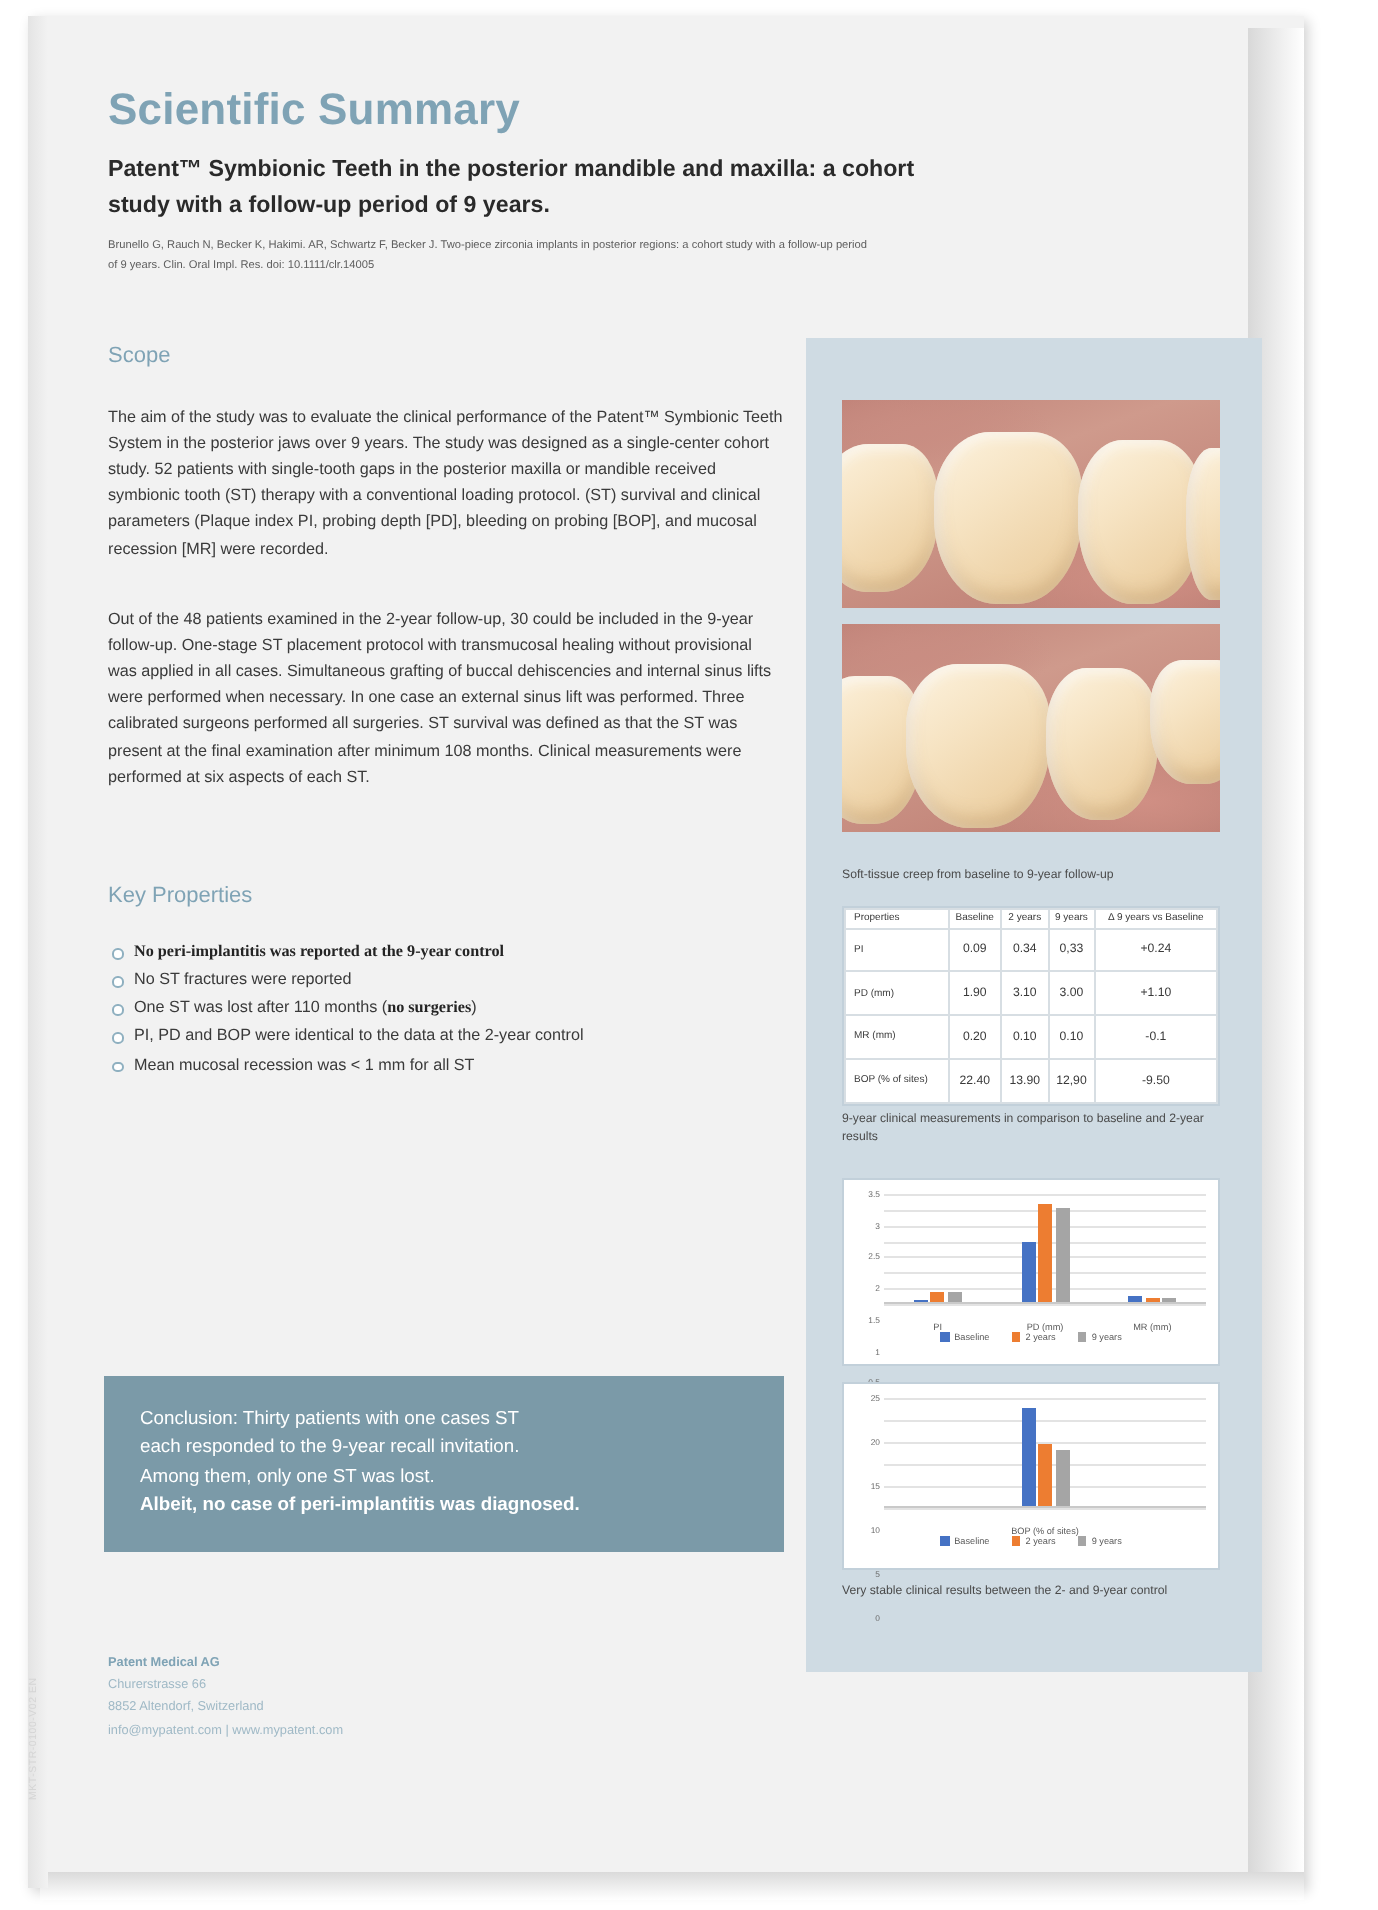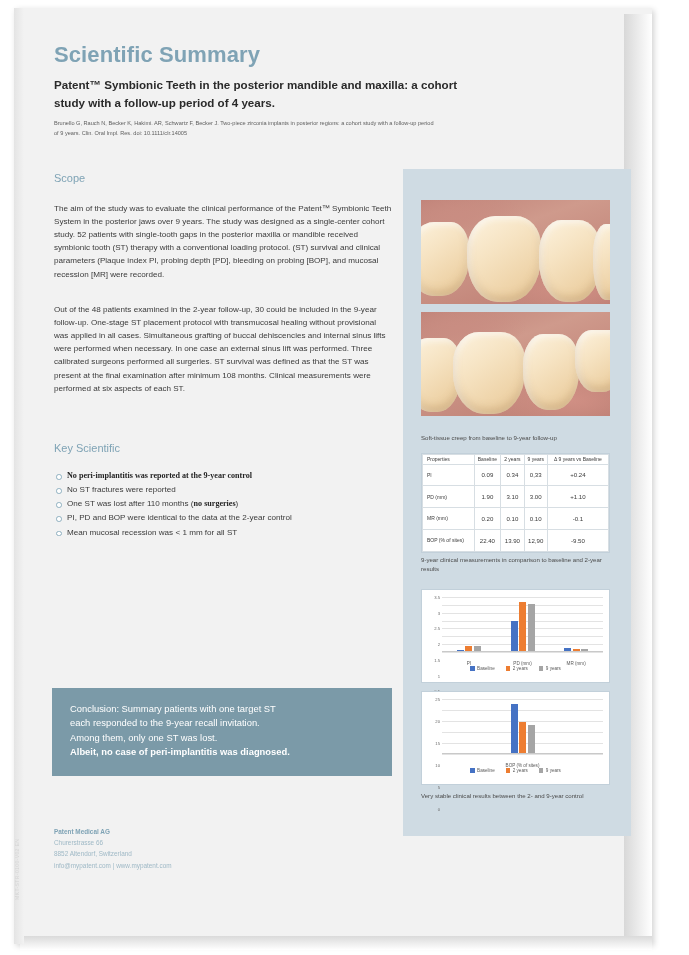--- a/index.html
+++ b/index.html
@@ -225,39 +225,39 @@
 <div id="page">
 
   <div class="sheet"></div>
   <div class="sheet-shadow-right"></div>
   <div class="sheet-shadow-bottom"></div>
   <div class="spine"></div>
 
   <div class="doccode">MKT-STR-0100-V02 EN</div>
 
   <div class="title">Scientific Summary</div>
-  <div class="subtitle">Patent™ Symbionic Teeth in the posterior mandible and maxilla: a cohort study with a follow-up period of 4 years.</div>
+  <div class="subtitle">Patent™ Symbionic Teeth in the posterior mandible and maxilla: a cohort study with a follow-up period of 9 years.</div>
   <div class="citation">Brunello G, Rauch N, Becker K, Hakimi. AR, Schwartz F, Becker J. Two-piece zirconia implants in posterior regions: a cohort study with a follow-up period of 9 years. Clin. Oral Impl. Res. doi: 10.1111/clr.14005</div>
 
   <div class="h2" id="scope-head">Scope</div>
   <div class="body-text" id="scope-p1">The aim of the study was to evaluate the clinical performance of the Patent™ Symbionic Teeth System in the posterior jaws over 9 years. The study was designed as a single-center cohort study. 52 patients with single-tooth gaps in the posterior maxilla or mandible received symbionic tooth (ST) therapy with a conventional loading protocol. (ST) survival and clinical parameters (Plaque index PI, probing depth [PD], bleeding on probing [BOP], and mucosal recession [MR] were recorded.</div>
   <div class="body-text" id="scope-p2">Out of the 48 patients examined in the 2-year follow-up, 30 could be included in the 9-year follow-up. One-stage ST placement protocol with transmucosal healing without provisional was applied in all cases. Simultaneous grafting of buccal dehiscencies and internal sinus lifts were performed when necessary. In one case an external sinus lift was performed. Three calibrated surgeons performed all surgeries. ST survival was defined as that the ST was present at the final examination after minimum 108 months. Clinical measurements were performed at six aspects of each ST.</div>
 
-  <div class="h2" id="takeaways-head">Key Scientific</div>
+  <div class="h2" id="takeaways-head">Key Properties</div>
   <ul id="takeaways-list">
       <li><b>No peri-implantitis was reported at the 9-year control</b></li>
       <li>No ST fractures were reported</li>
       <li>One ST was lost after 110 months (<b>no surgeries</b>)</li>
       <li>PI, PD and BOP were identical to the data at the 2-year control</li>
       <li>Mean mucosal recession was &lt; 1 mm for all ST</li>
     </ul>
 
   <div class="conclusion">
     <p>
-      <span>Conclusion: Summary patients with one target ST</span><br>
+      <span>Conclusion: Thirty patients with one cases ST</span><br>
       <span>each responded to the 9-year recall invitation.</span><br>
       <span>Among them, only one ST was lost.</span><br>
       <span class="strong">Albeit, no case of peri-implantitis was diagnosed.</span>
     </p>
   </div>
 
   <div class="footer">
     <div class="co">Patent Medical AG</div>
     <div>Churerstrasse 66</div>
     <div>8852 Altendorf, Switzerland</div>

